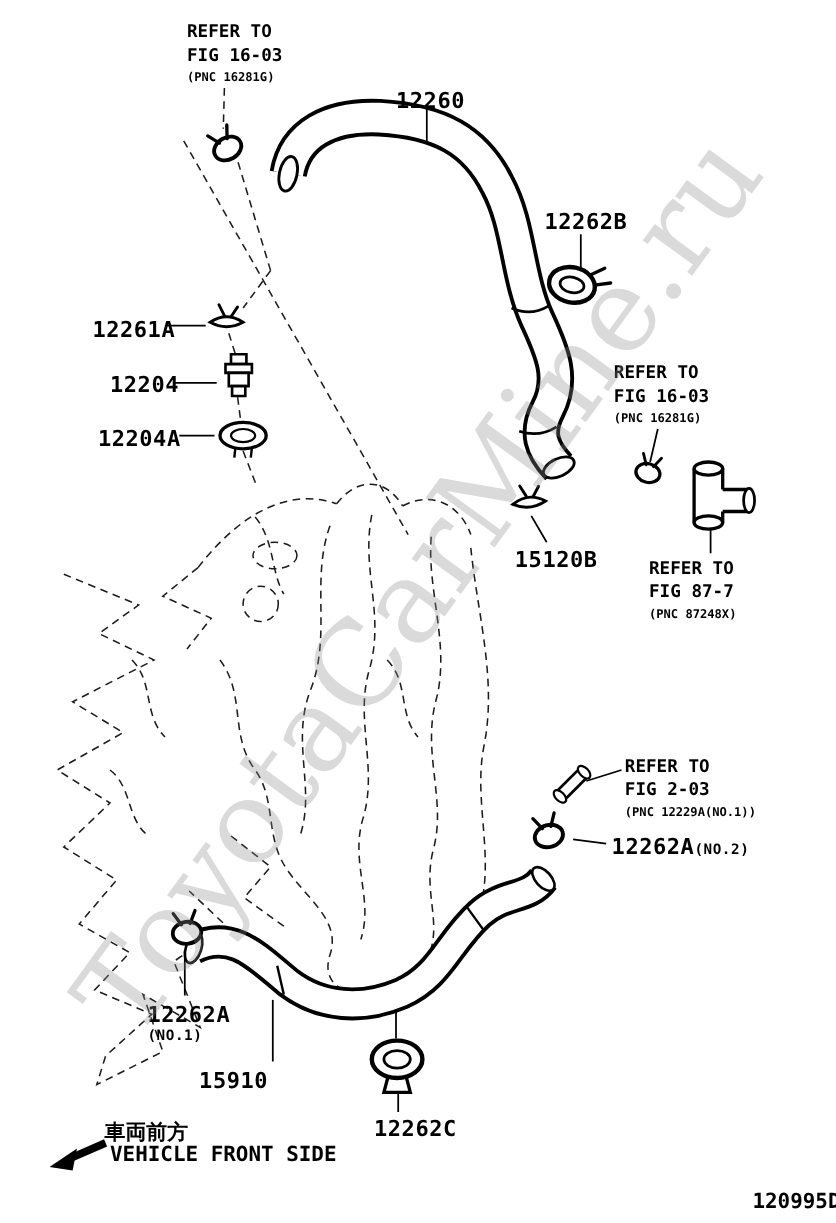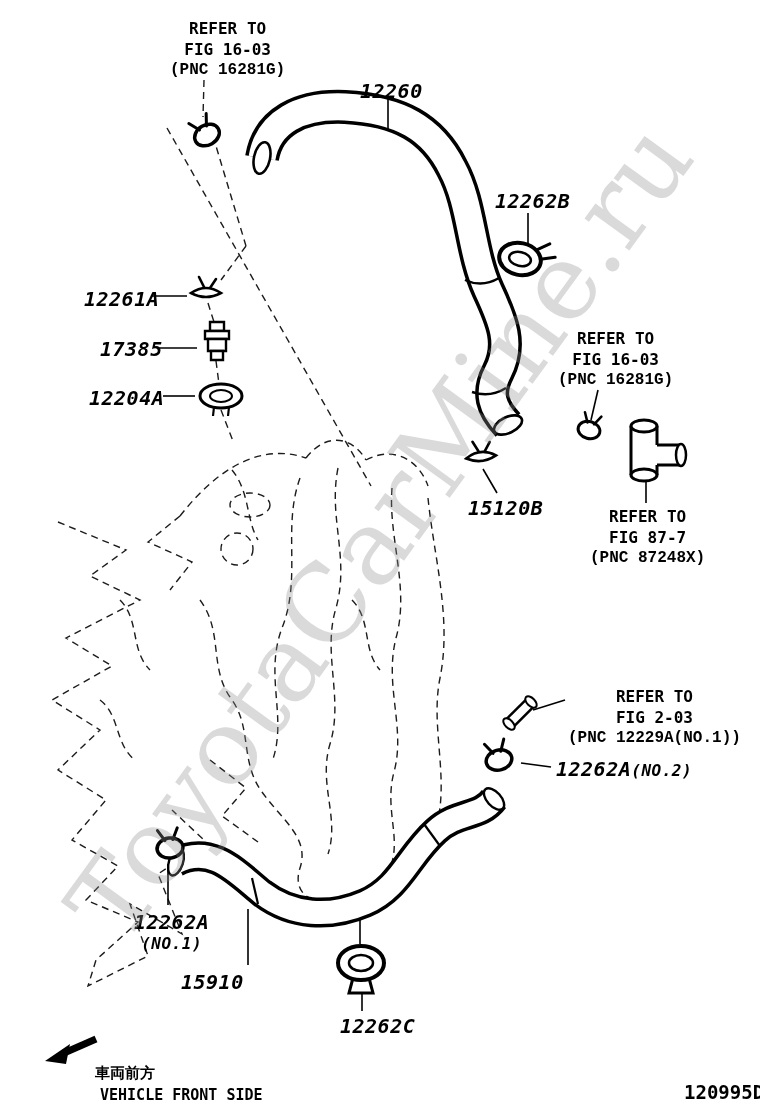--- a/index.html
+++ b/index.html
@@ -15,26 +15,26 @@
   }
   .solidlines path { stroke:#000; stroke-width:1.6; fill:none; }
 
   .watermark {
     position:absolute; left:-370px; top:470px; width:1500px; text-align:center;
     font-family:"DejaVu Serif", serif; font-size:106px; white-space:nowrap;
     color:rgba(140,140,140,0.32); transform:rotate(-54deg);
     pointer-events:none; z-index:5;
   }
 
-  .lbl { position:absolute; color:#000; font-weight:bold; white-space:nowrap; z-index:3;text-align:center; }
-  .part { font-size:20px; letter-spacing:0.5px;font-style:italic; }
+  .lbl { position:absolute; color:#000; font-weight:bold; white-space:nowrap; z-index:3; }
+  .part { font-size:20px; letter-spacing:0.5px; }
   .ref  { font-size:16px; line-height:21px; }
-  .ref .pnc { font-size:16px;font-family:Liberation Mono, monospace; }
-  .suffix { font-size:16px; font-weight:bold; }
-  .small { font-size:15px;margin-top:48px; }
+  .ref .pnc { font-size:11px; }
+  .suffix { font-size:13px; font-weight:bold; }
+  .small { font-size:19px; }
   .doccode { font-size:19px; font-weight:bold; }
 </style>
 </head>
 <body>
 
 <div class="page">
 
   <svg class="art" viewBox="0 0 760 1112" xmlns="http://www.w3.org/2000/svg">
     <defs>
       <g id="clampA">
@@ -191,21 +191,21 @@
 
   <div class="lbl ref" style="left:568px;top:686px">
     <div>REFER TO</div>
     <div>FIG 2-03</div>
     <div class="pnc">(PNC 12229A(NO.1))</div>
   </div>
 
   <div class="lbl part" style="left:360px;top:79px">12260</div>
   <div class="lbl part" style="left:495px;top:189px">12262B</div>
   <div class="lbl part" style="left:84px;top:287px">12261A</div>
-  <div class="lbl part" style="left:100px;top:337px">17385</div>
+  <div class="lbl part" style="left:100px;top:337px">12204</div>
   <div class="lbl part" style="left:89px;top:386px">12204A</div>
   <div class="lbl part" style="left:468px;top:496px">15120B</div>
 
   <div class="lbl part" style="left:556px;top:757px">
     <span>12262A</span><span class="suffix">(NO.2)</span>
   </div>
 
   <div class="lbl part" style="left:134px;top:910px">
     <div>12262A</div>
     <div class="suffix">(NO.1)</div>

